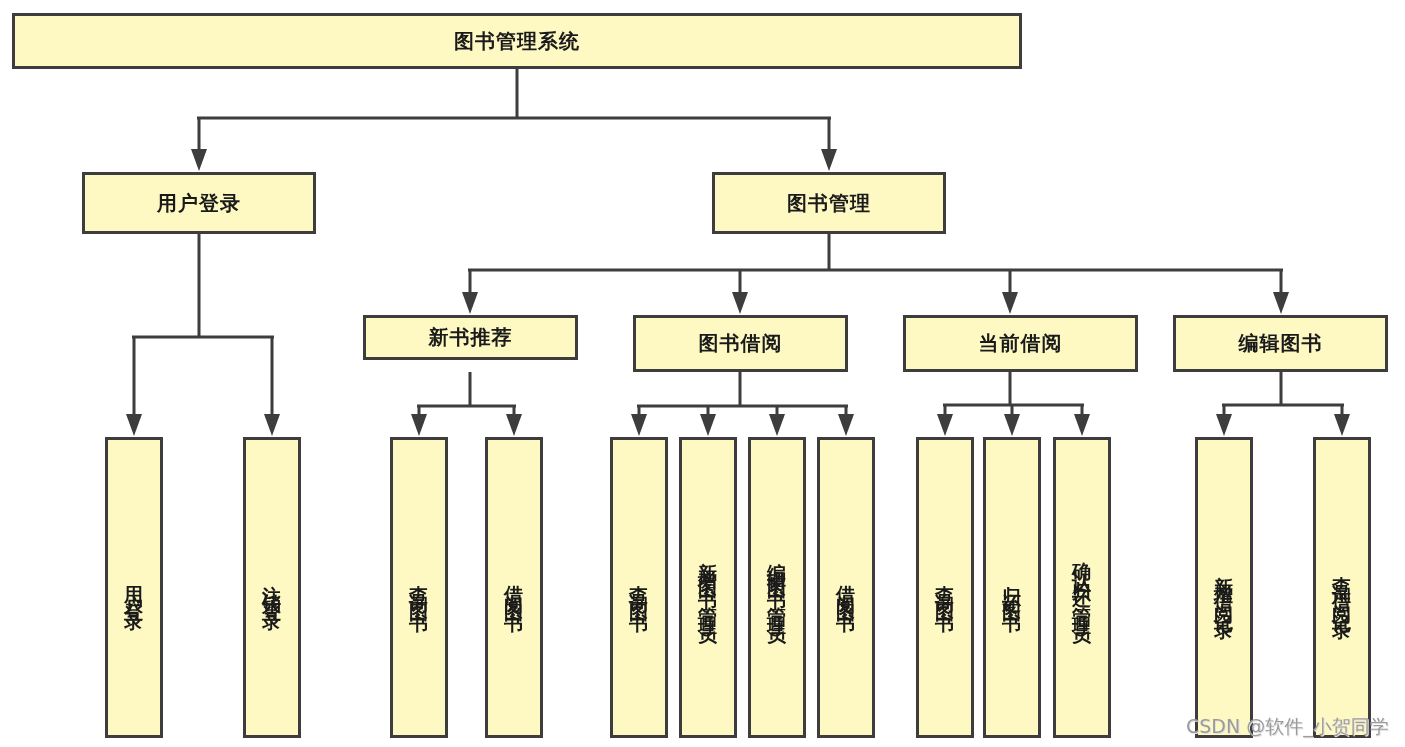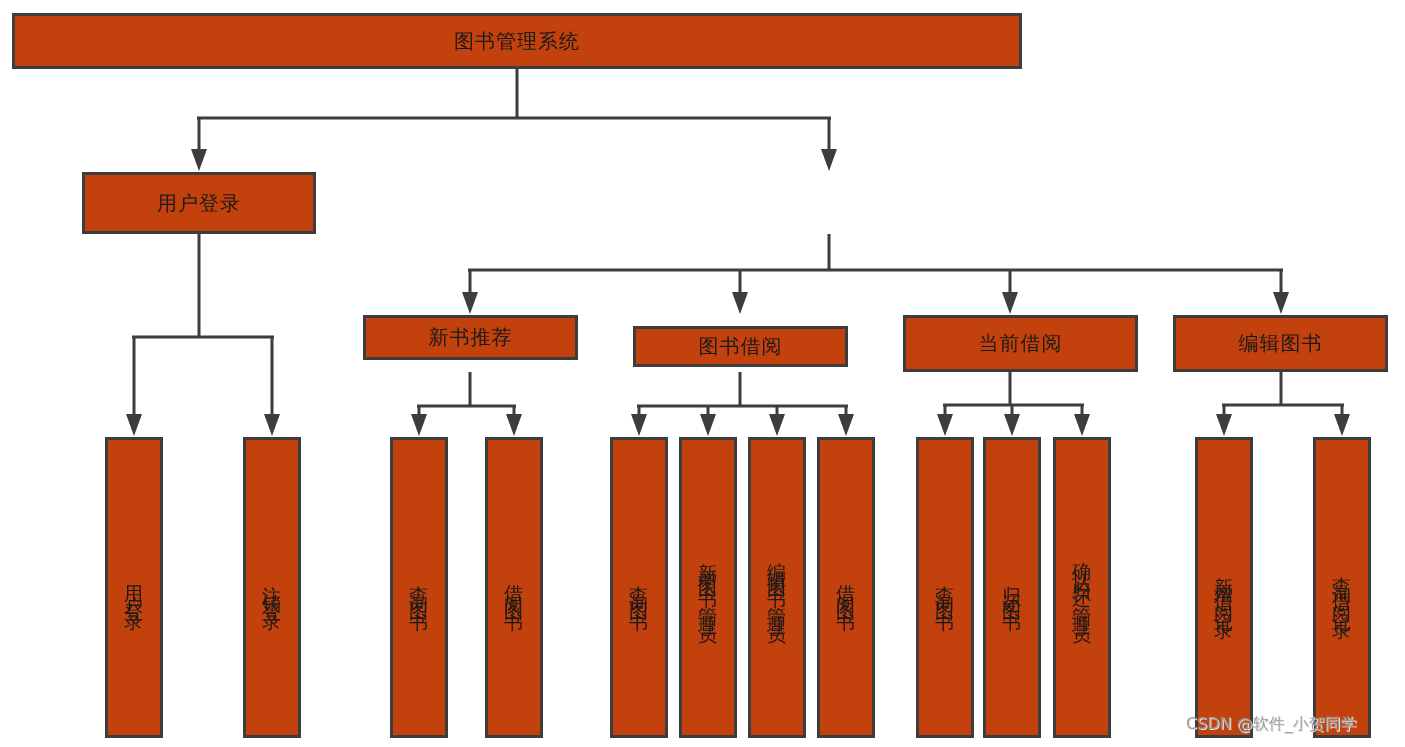--- a/index.html
+++ b/index.html
@@ -7,41 +7,42 @@
     position:relative;
     width:1405px;height:747px;
     background:#ffffff;
     font-family:"DejaVu Sans","Liberation Sans",sans-serif;
     overflow:hidden;
   }
   .wires{position:absolute;left:0;top:0;z-index:1;}
   .box{
     position:absolute;
     box-sizing:border-box;
-    background:#c2410c;
+    background:#fef9c3;
     border:3px solid #3d3d3d;
     display:flex;align-items:center;justify-content:center;
     z-index:2;
+    font-weight:bold;
   }
   .box.h .lbl{
     font-size:20px;color:#1a1a1a;letter-spacing:1px;white-space:nowrap;
   }
   .box.v .lbl{
     writing-mode:vertical-rl;
     text-orientation:mixed;
     font-size:19px;color:#1a1a1a;
     letter-spacing:9px;
     line-height:1;
     white-space:nowrap;
   }
   .watermark{
     position:absolute;
     left:1186px;top:714px;
     z-index:3;
-    font-size:16px;
+    font-size:19px;
     color:#9b9b9b;
     text-shadow:1px 1px 0 #e2e2e2;
     white-space:nowrap;
   }
 </style>
 </head>
 <body>
 
 <div class="canvas">
 
@@ -85,25 +86,28 @@
     </g>
   </svg>
 
   <div class="box h" style="left:12px;top:13px;width:1010px;height:56px">
     <span class="lbl">图书管理系统</span>
   </div>
 
   <div class="box h" style="left:82px;top:172px;width:234px;height:62px">
     <span class="lbl">用户登录</span>
   </div>
+  <div class="box h" style="left:712px;top:172px;width:234px;height:62px">
+    <span class="lbl">图书管理</span>
+  </div>
 
   <div class="box h" style="left:363px;top:315px;width:215px;height:45px">
     <span class="lbl">新书推荐</span>
   </div>
-  <div class="box h" style="left:633px;top:326px;width:215px;height:41px">
+  <div class="box h" style="left:633px;top:315px;width:215px;height:57px">
     <span class="lbl">图书借阅</span>
   </div>
   <div class="box h" style="left:903px;top:315px;width:235px;height:57px">
     <span class="lbl">当前借阅</span>
   </div>
   <div class="box h" style="left:1173px;top:315px;width:215px;height:57px">
     <span class="lbl">编辑图书</span>
   </div>
 
   <div class="box v" style="left:105px;top:437px;width:58px;height:301px">

